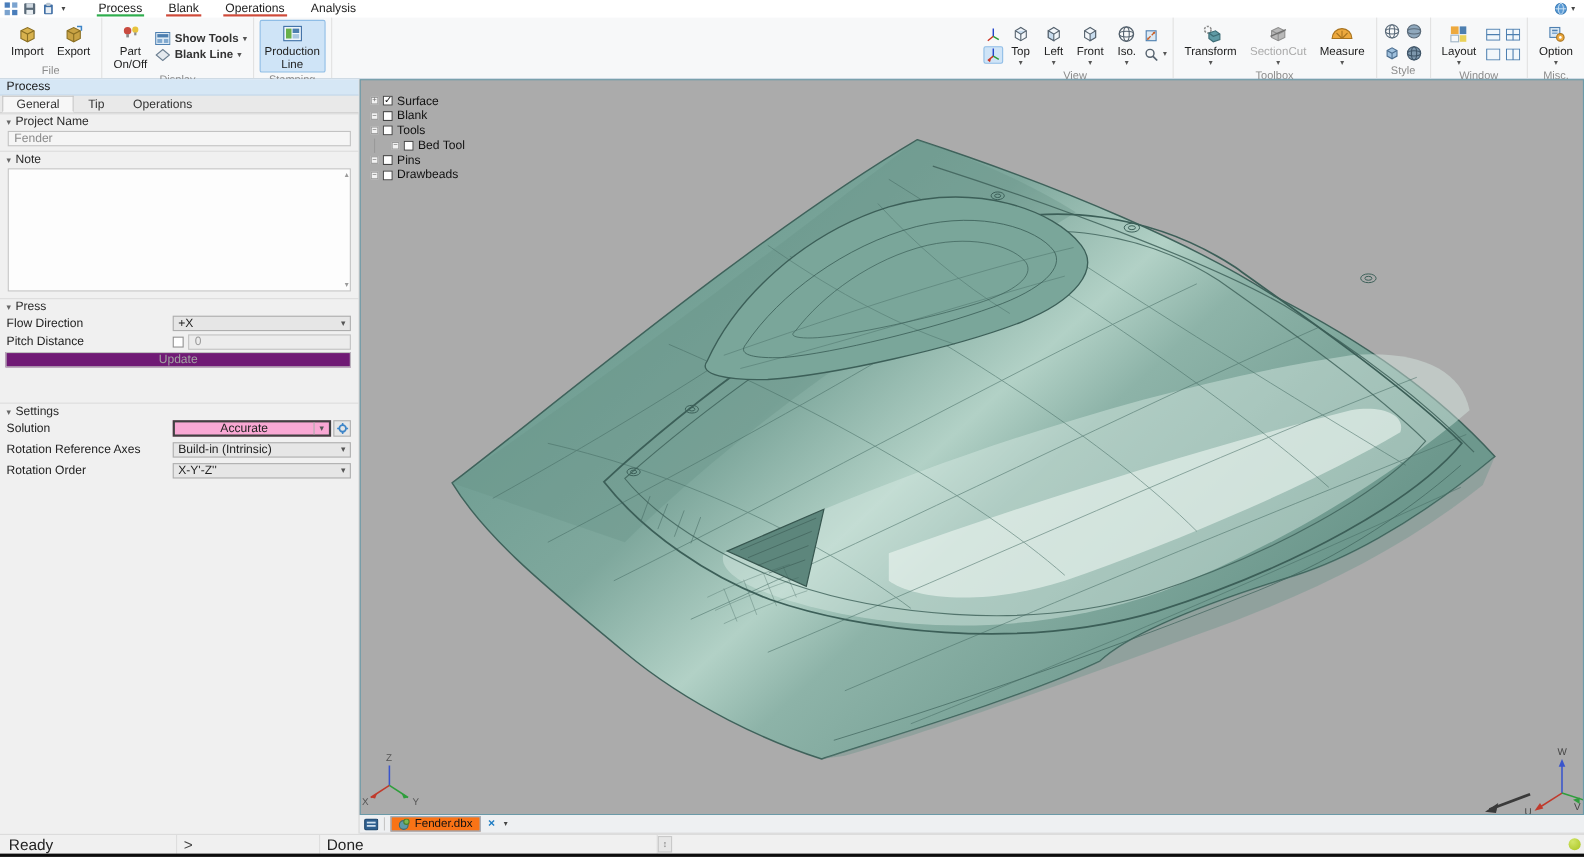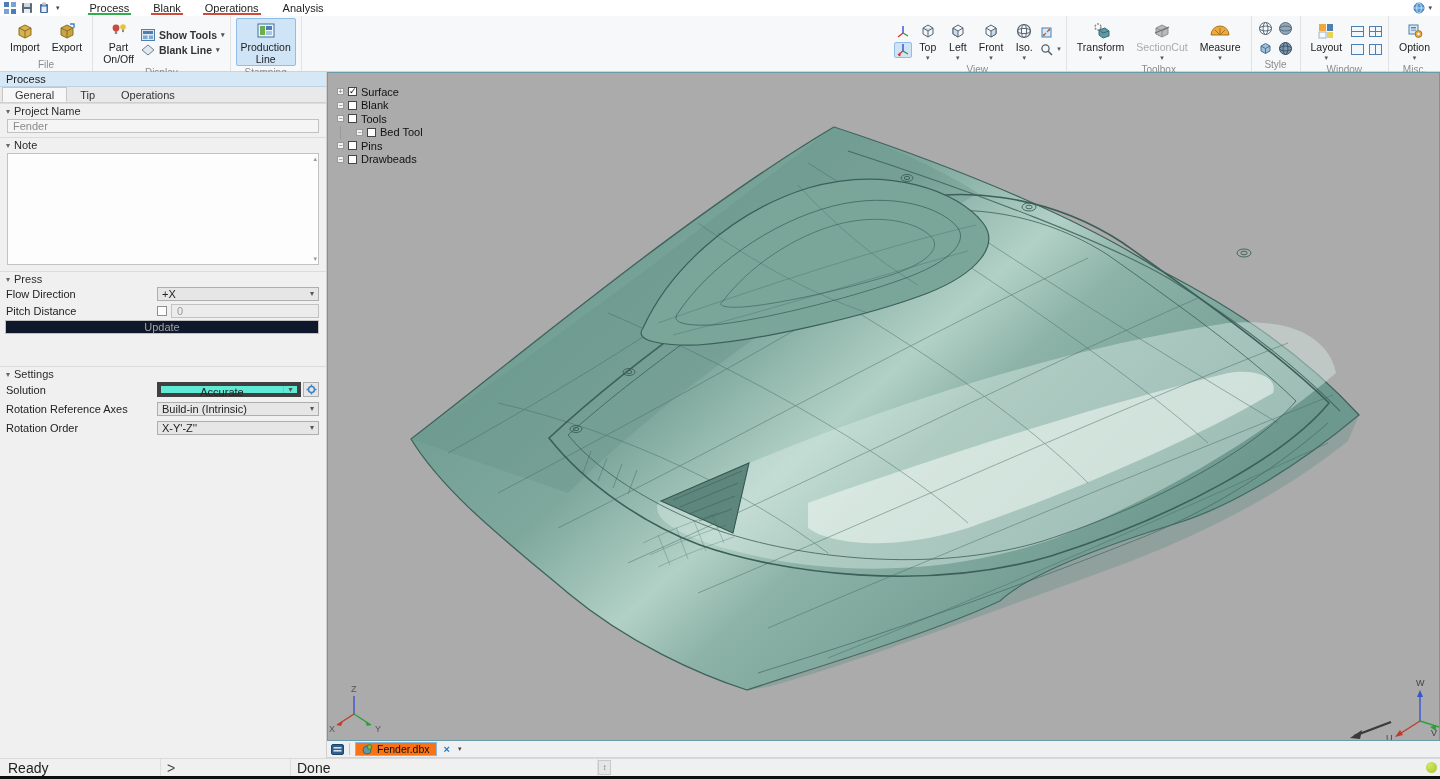--- a/index.html
+++ b/index.html
@@ -50,23 +50,23 @@
   .note-box { position:relative; margin:1px 7px 6px 7px; height:112px; background:#fdfdfd; border:1px solid #c2c2c2; }
   .note-box .sarr { position:absolute; right:1px; font-size:7px; color:#9a9a9a; }
   .prow { display:flex; align-items:center; height:15px; margin-bottom:2px; }
   .prow .plabel { width:157px; padding-left:6px; font-size:11px; color:#222; }
   .pctrl { flex:1; margin-right:7px; display:flex; align-items:center; }
   .combo { flex:1; height:14px; background:#e6e6e6; border:1px solid #aeaeae; display:flex; align-items:center; font-size:11px; color:#222; padding:0 4px; }
   .combo .cval { flex:1; }
   .combo .ccaret { font-size:8px; color:#555; }
   .chk { width:10px; height:10px; background:#fff; border:1px solid #8f8f8f; margin-right:4px; flex:none; }
   .dis-input { flex:1; height:14px; background:#ececec; border:1px solid #c2c2c2; color:#9a9a9a; font-size:11px; padding:0 5px; display:flex; align-items:center; }
-  .update-btn { margin:2px 7px 6px 5px; height:14px; background:#0f172a; border:1px solid #c0c0c0; color:#a2a2a2; font-size:11px; display:flex; align-items:center; justify-content:center; }
+  .update-btn { margin:2px 7px 6px 5px; height:14px; background:#701a75; border:1px solid #c0c0c0; color:#a2a2a2; font-size:11px; display:flex; align-items:center; justify-content:center; }
   .solution-wrap { flex:1; margin-right:7px; display:flex; align-items:center; gap:2px; }
-  .sol-main { flex:1; height:15px; background:#5eead4; border:4px solid #404040; display:flex; }
+  .sol-main { flex:1; height:15px; background:#f9a8d4; border:2px solid #404040; display:flex; }
   .sol-txt { flex:1; text-align:center; font-size:11px; line-height:13px; color:#222; }
   .sol-caret { width:14px; border-left:1px solid #aeaeae; font-size:8px; color:#555; display:flex; align-items:center; justify-content:center; }
   .gear-btn { width:16px; height:15px; background:#e6e6e6; border:1px solid #aeaeae; display:flex; align-items:center; justify-content:center; }
   .gap { height:26px; }
 
   
   #viewport { position:absolute; left:327px; top:72px; width:1113px; height:669px; background:#ababab; border:1px solid #6b9aa8; }
   #scene { position:absolute; left:0; top:0; }
   #tree { position:absolute; left:9px; top:12px; z-index:5; }
   .titem { display:flex; align-items:center; height:13.5px; gap:4px; font-size:11px; color:#111; }

